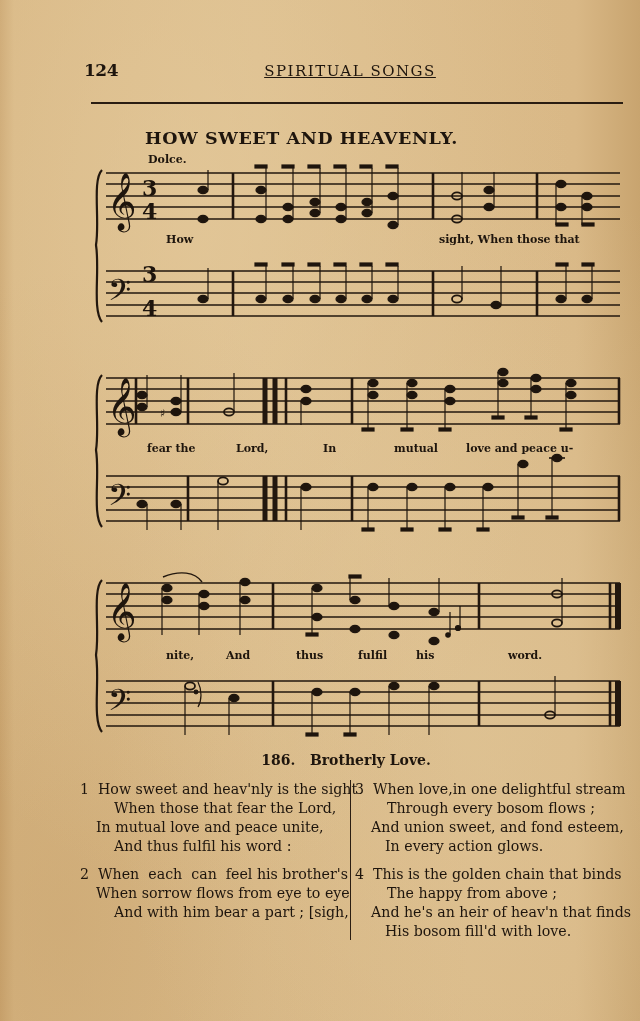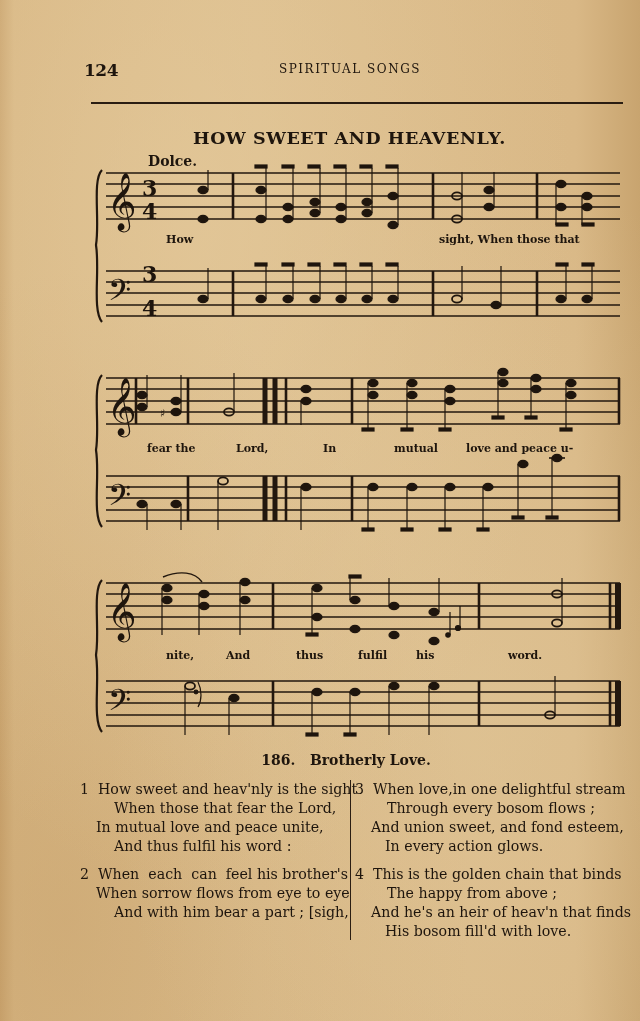--- a/index.html
+++ b/index.html
@@ -9,24 +9,24 @@
     background-image:
       radial-gradient(ellipse at 30% 20%, rgba(230,205,160,0.55), transparent 60%),
       radial-gradient(ellipse at 75% 70%, rgba(225,200,155,0.5), transparent 55%),
       radial-gradient(ellipse at 10% 90%, rgba(190,150,95,0.35), transparent 50%),
       linear-gradient(90deg, #c9a36e 0px, #d8b784 14px, #dcbd8c 40%, #d9b886 90%, #c8a46f 100%);
     font-family: "DejaVu Serif", "Liberation Serif", serif;
     color: #1e150d;
   }
   .abs { position: absolute; }
   .page-number { left: 84px; top: 60px; font-size: 17px; font-weight: bold; letter-spacing: -0.5px; }
-  .running-head { left: 0; width: 640px; text-align: center; top: 62px; font-size: 12px; letter-spacing: 1.5px; padding-left: 60px; box-sizing: border-box; }
+  .running-head { left: 0; width: 640px; text-align: center; top: 62px; font-size: 15px; letter-spacing: 1.5px; padding-left: 60px; box-sizing: border-box; text-decoration: underline; }
   .head-rule { left: 91px; width: 532px; top: 102px; height: 2px; background: #2a1d12; }
-  .tune-title { left: 145px; top: 128px; font-size: 17.5px; font-weight: bold; letter-spacing: 0.6px; margin-left: 48px; }
-  .dolce { left: 148px; top: 153px; font-size: 14px; font-weight: bold; }
+  .tune-title { left: 145px; top: 128px; font-size: 17.5px; font-weight: bold; letter-spacing: 0.6px; }
+  .dolce { left: 148px; top: 153px; font-size: 11px; font-weight: bold; }
 
   .system { position: absolute; left: 90px; width: 540px; }
   .staff-svg { position: absolute; left: 0; top: 0; }
   .lyric-line { position: absolute; left: 0; width: 540px; height: 20px; font-size: 11px; font-weight: bold; }
   .lyric-line span { position: absolute; white-space: nowrap; }
 
   .hymn-title { left: 0; width: 640px; text-align: center; top: 752px; font-size: 14px; font-weight: bold; padding-left: 52px; box-sizing: border-box; }
   .verse-col { position: absolute; font-size: 14.2px; line-height: 19px; font-weight: normal; }
   .verse-col .v-line { white-space: nowrap; }
   .col-divider { position: absolute; left: 350px; top: 780px; width: 1.3px; height: 160px; background: #2a1d12; }

